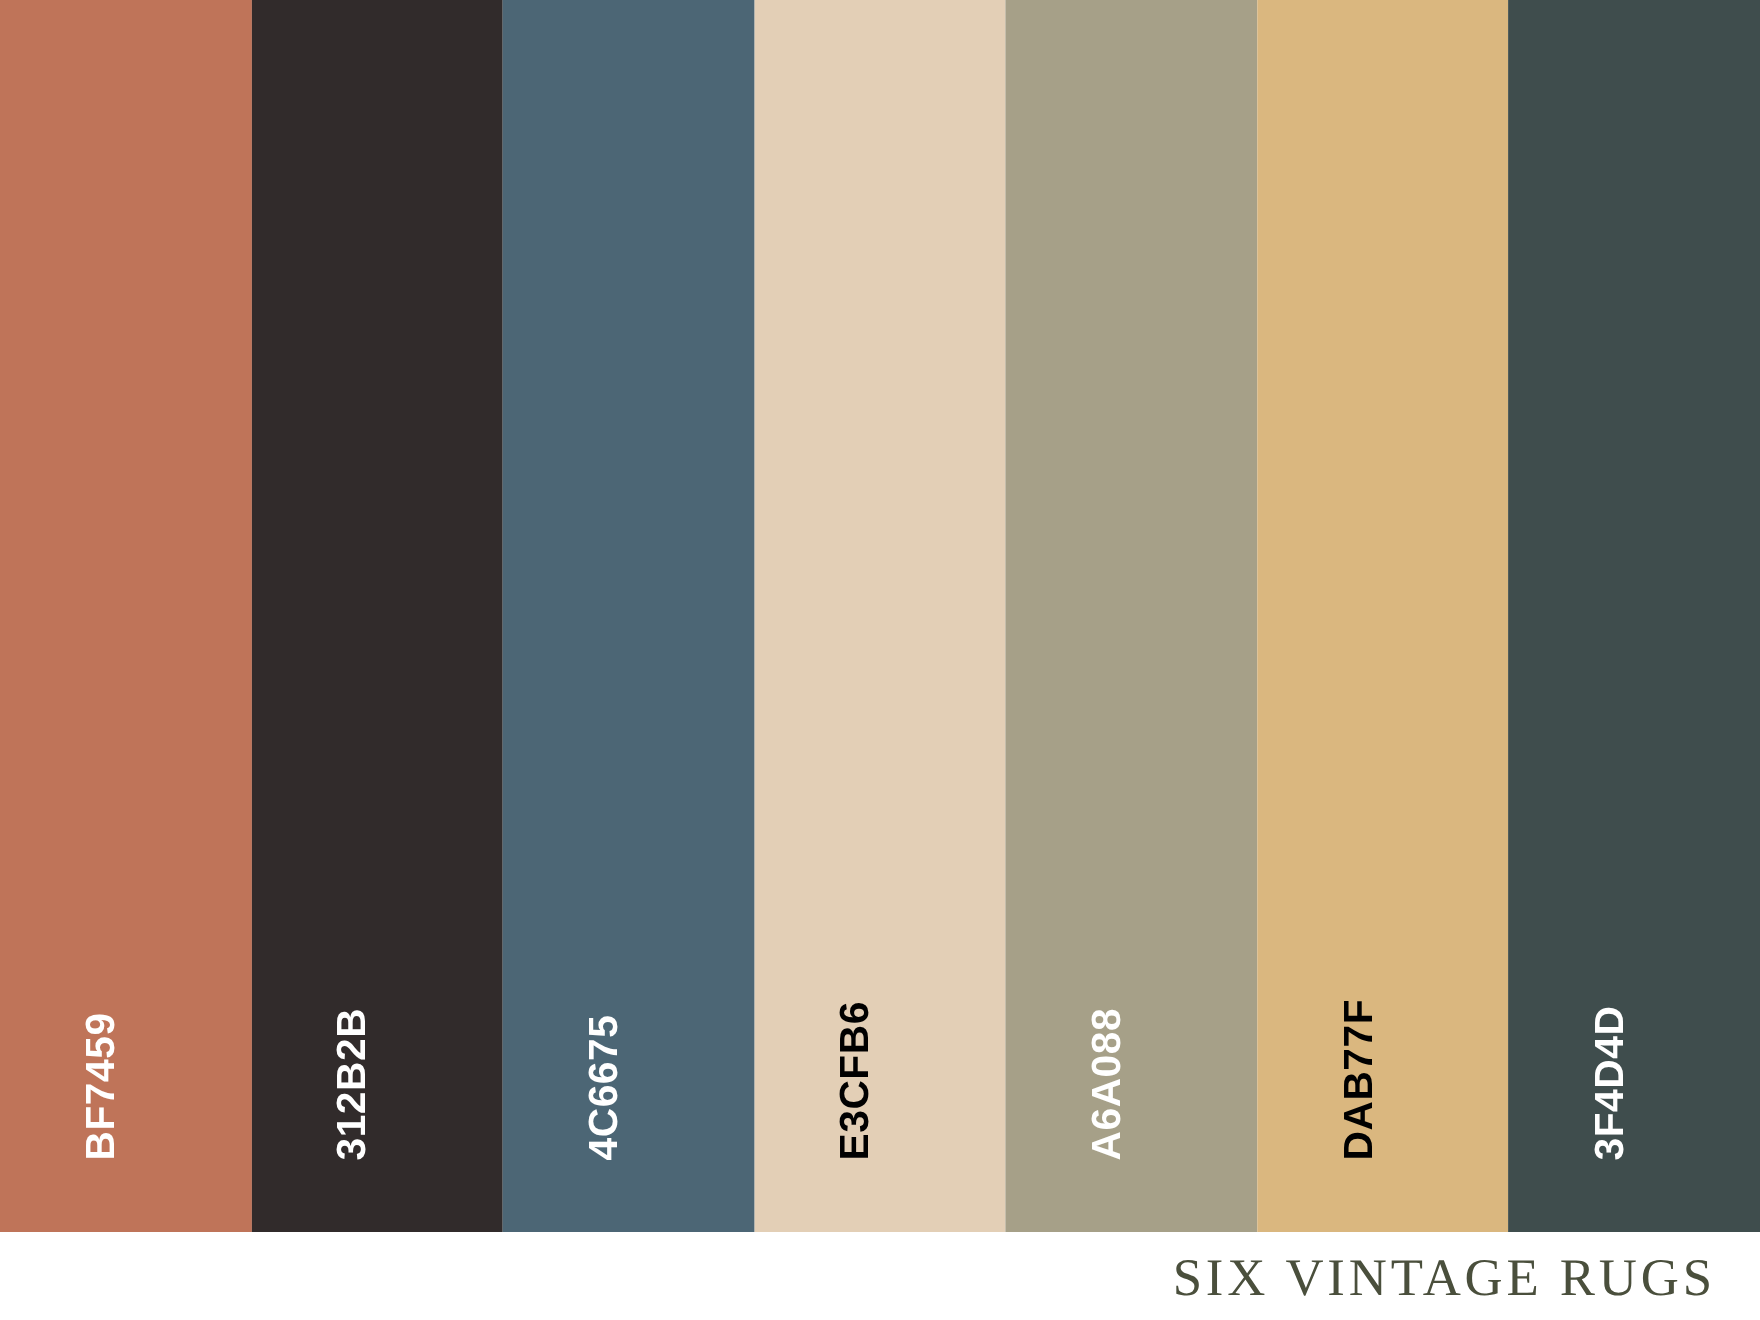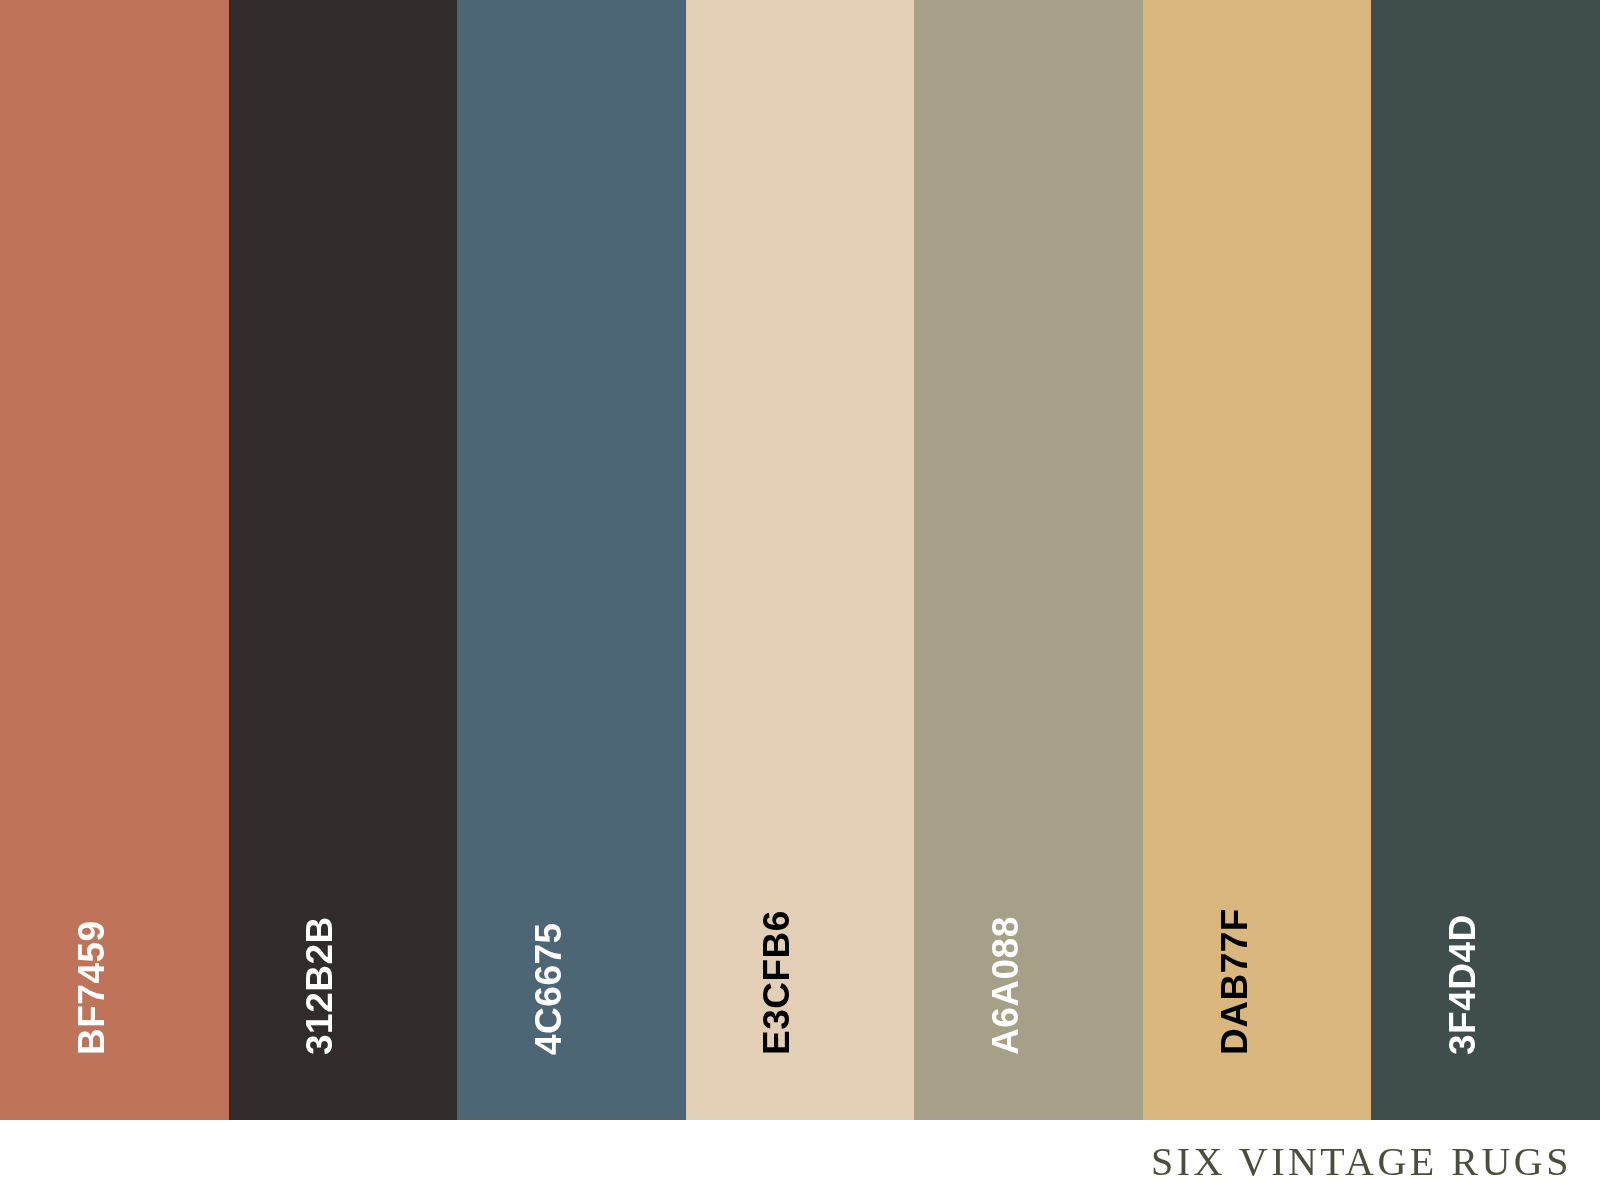--- a/index.html
+++ b/index.html
@@ -72,25 +72,25 @@
     height: 80px;
     flex: 0 0 80px;
     background: #ffffff;
     display: flex;
     align-items: center;
     justify-content: flex-end;
   }
 
   .brand-logo {
     font-family: "Liberation Serif", "DejaVu Serif", serif;
-    font-size: 40px;
+    font-size: 48px;
     font-weight: 400;
     letter-spacing: 3.5px;
     color: #4a4f3c;
-    margin-right: 28px;
+    margin-right: 40px;
     margin-top: 2px;
     white-space: nowrap;
   }
 </style>
 </head>
 <body>
 
 <div class="palette-page">
 
   <div class="swatch-strip">

